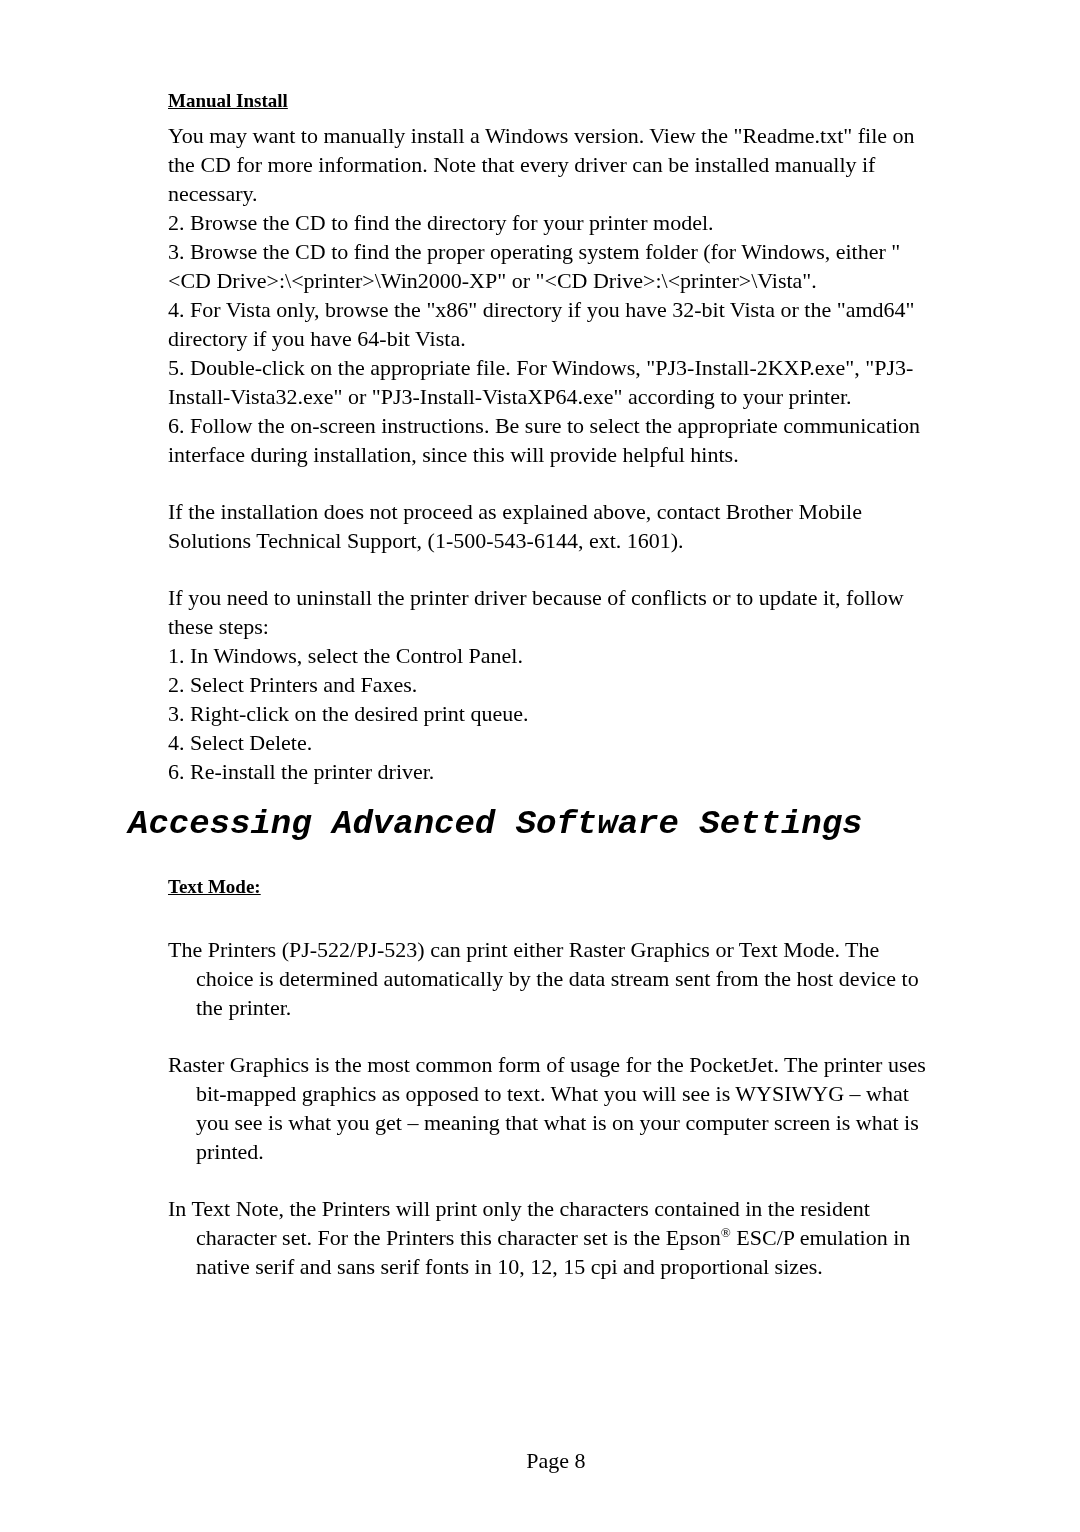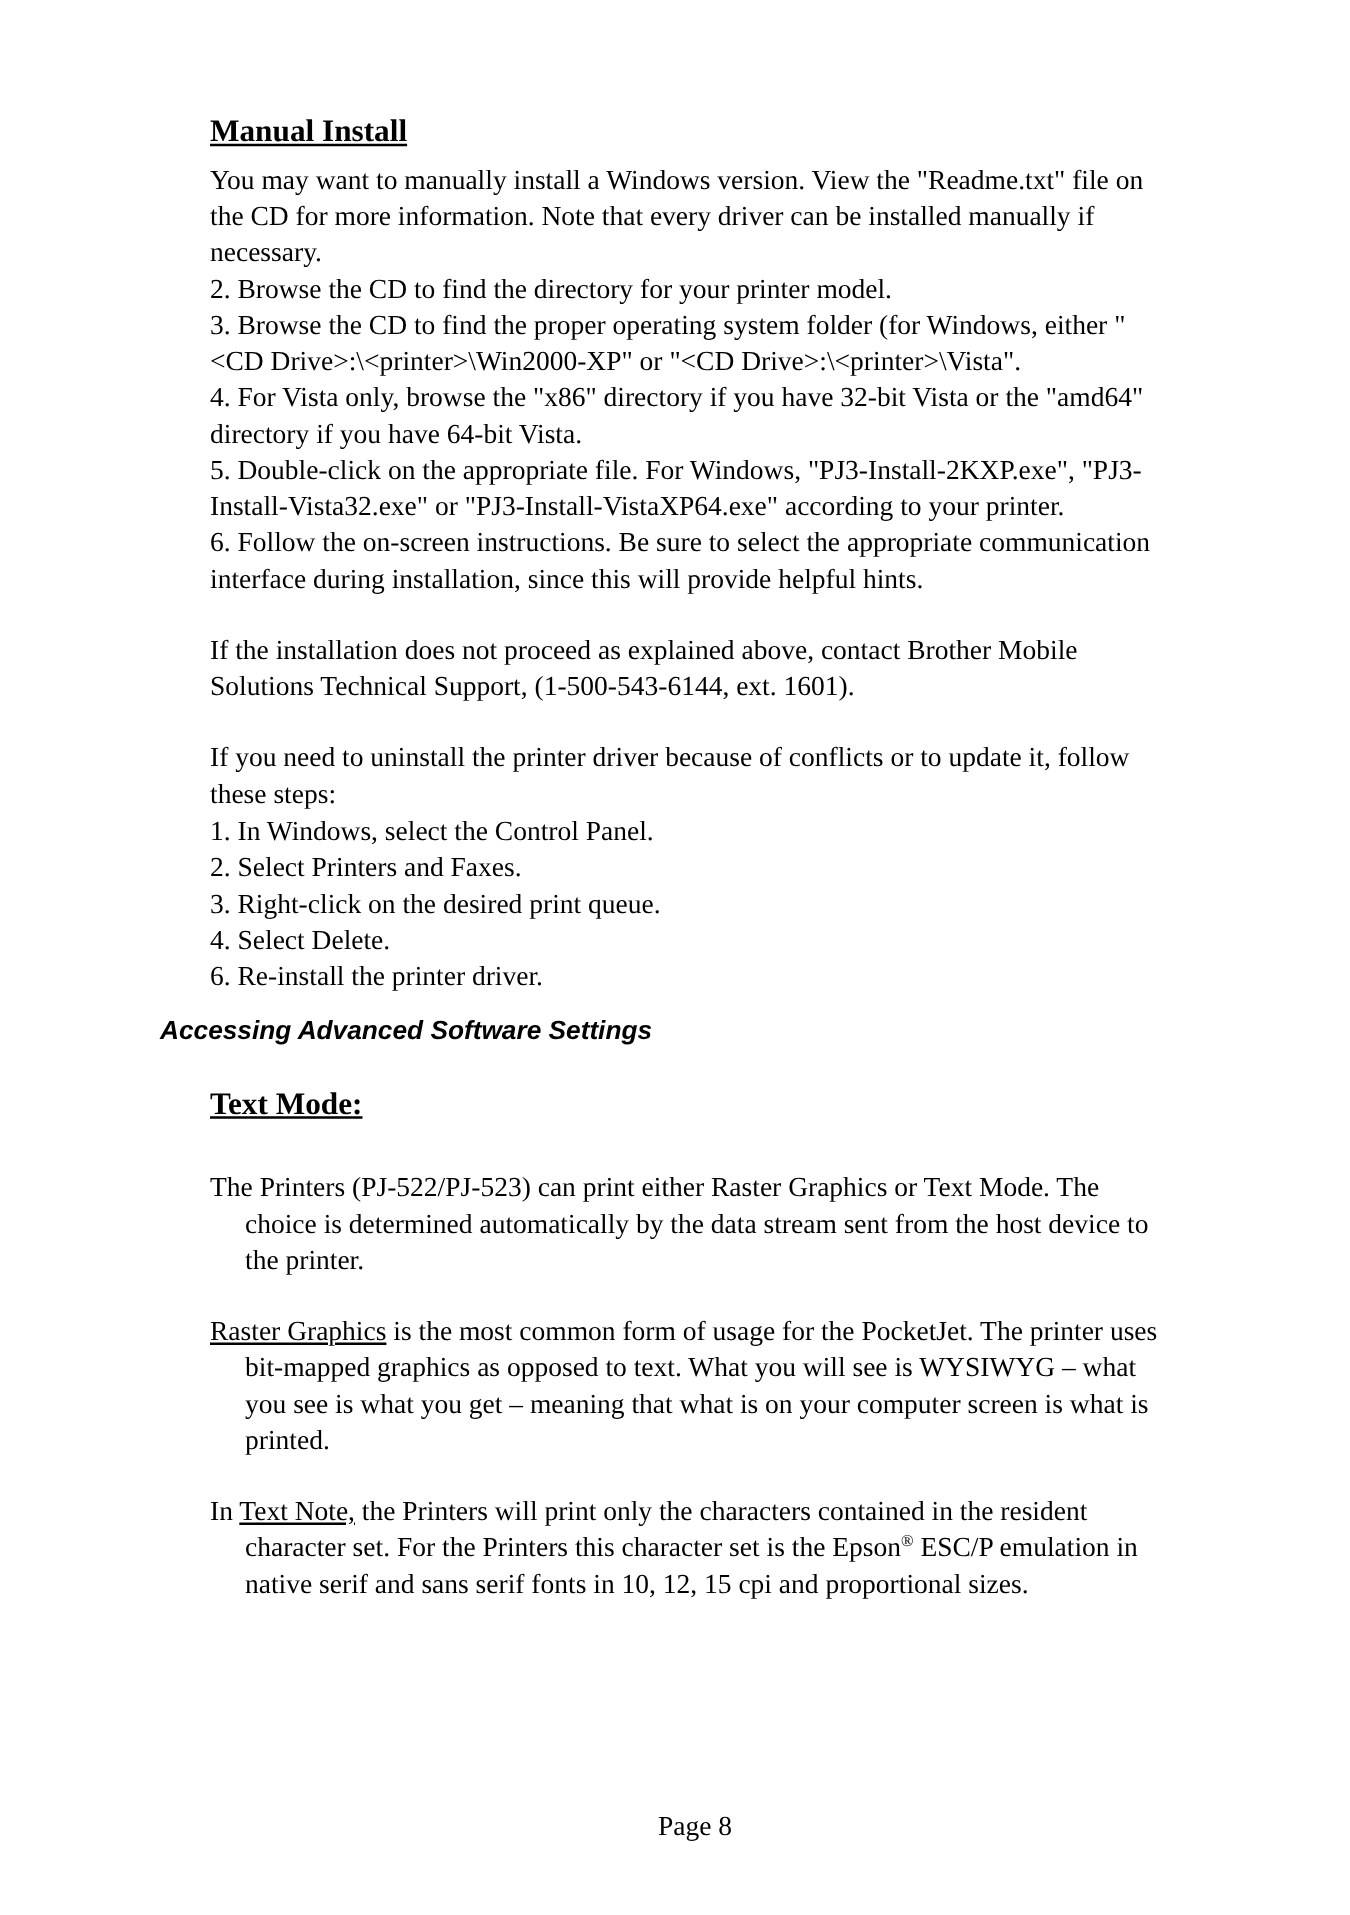--- a/index.html
+++ b/index.html
@@ -14,57 +14,56 @@
       font-family: "Times New Roman", Times, serif;
       color: #000000;
       padding: 88px 110px 40px 128px;
       position: relative;
     }
     .content {
       width: 760px;
       margin-left: 40px;
     }
     h3.subheading {
-      font-size: 25px;
+      font-size: 19px;
       font-weight: bold;
       text-decoration: underline;
       margin-bottom: 6px;
       line-height: 1.4;
     }
     p.body {
       font-size: 22px;
       line-height: 1.32;
       margin: 0;
     }
     p.body + p.body {
       margin-top: 0;
     }
     .spacer-medium {
       height: 28px;
     }
     h2.section-title {
-      font-family: Liberation Sans, sans-serif;
+      font-family: Liberation Mono, monospace;
       font-weight: 900;
       font-style: italic;
-      font-size: 21px;
+      font-size: 34px;
       letter-spacing: 0px;
       margin-left: -40px;
       margin-top: 16px;
       margin-bottom: 28px;
       line-height: 1.3;
     }
     .indent-block {
       margin-left: 0px;
     }
     .hanging {
       padding-left: 28px;
       text-indent: -28px;
     }
     .underline-inline {
-      text-decoration: underline;
     }
     sup {
       font-size: 0.6em;
       vertical-align: super;
     }
     .page-footer {
       position: absolute;
       bottom: 58px;
       left: 16px;
       width: 100%;

